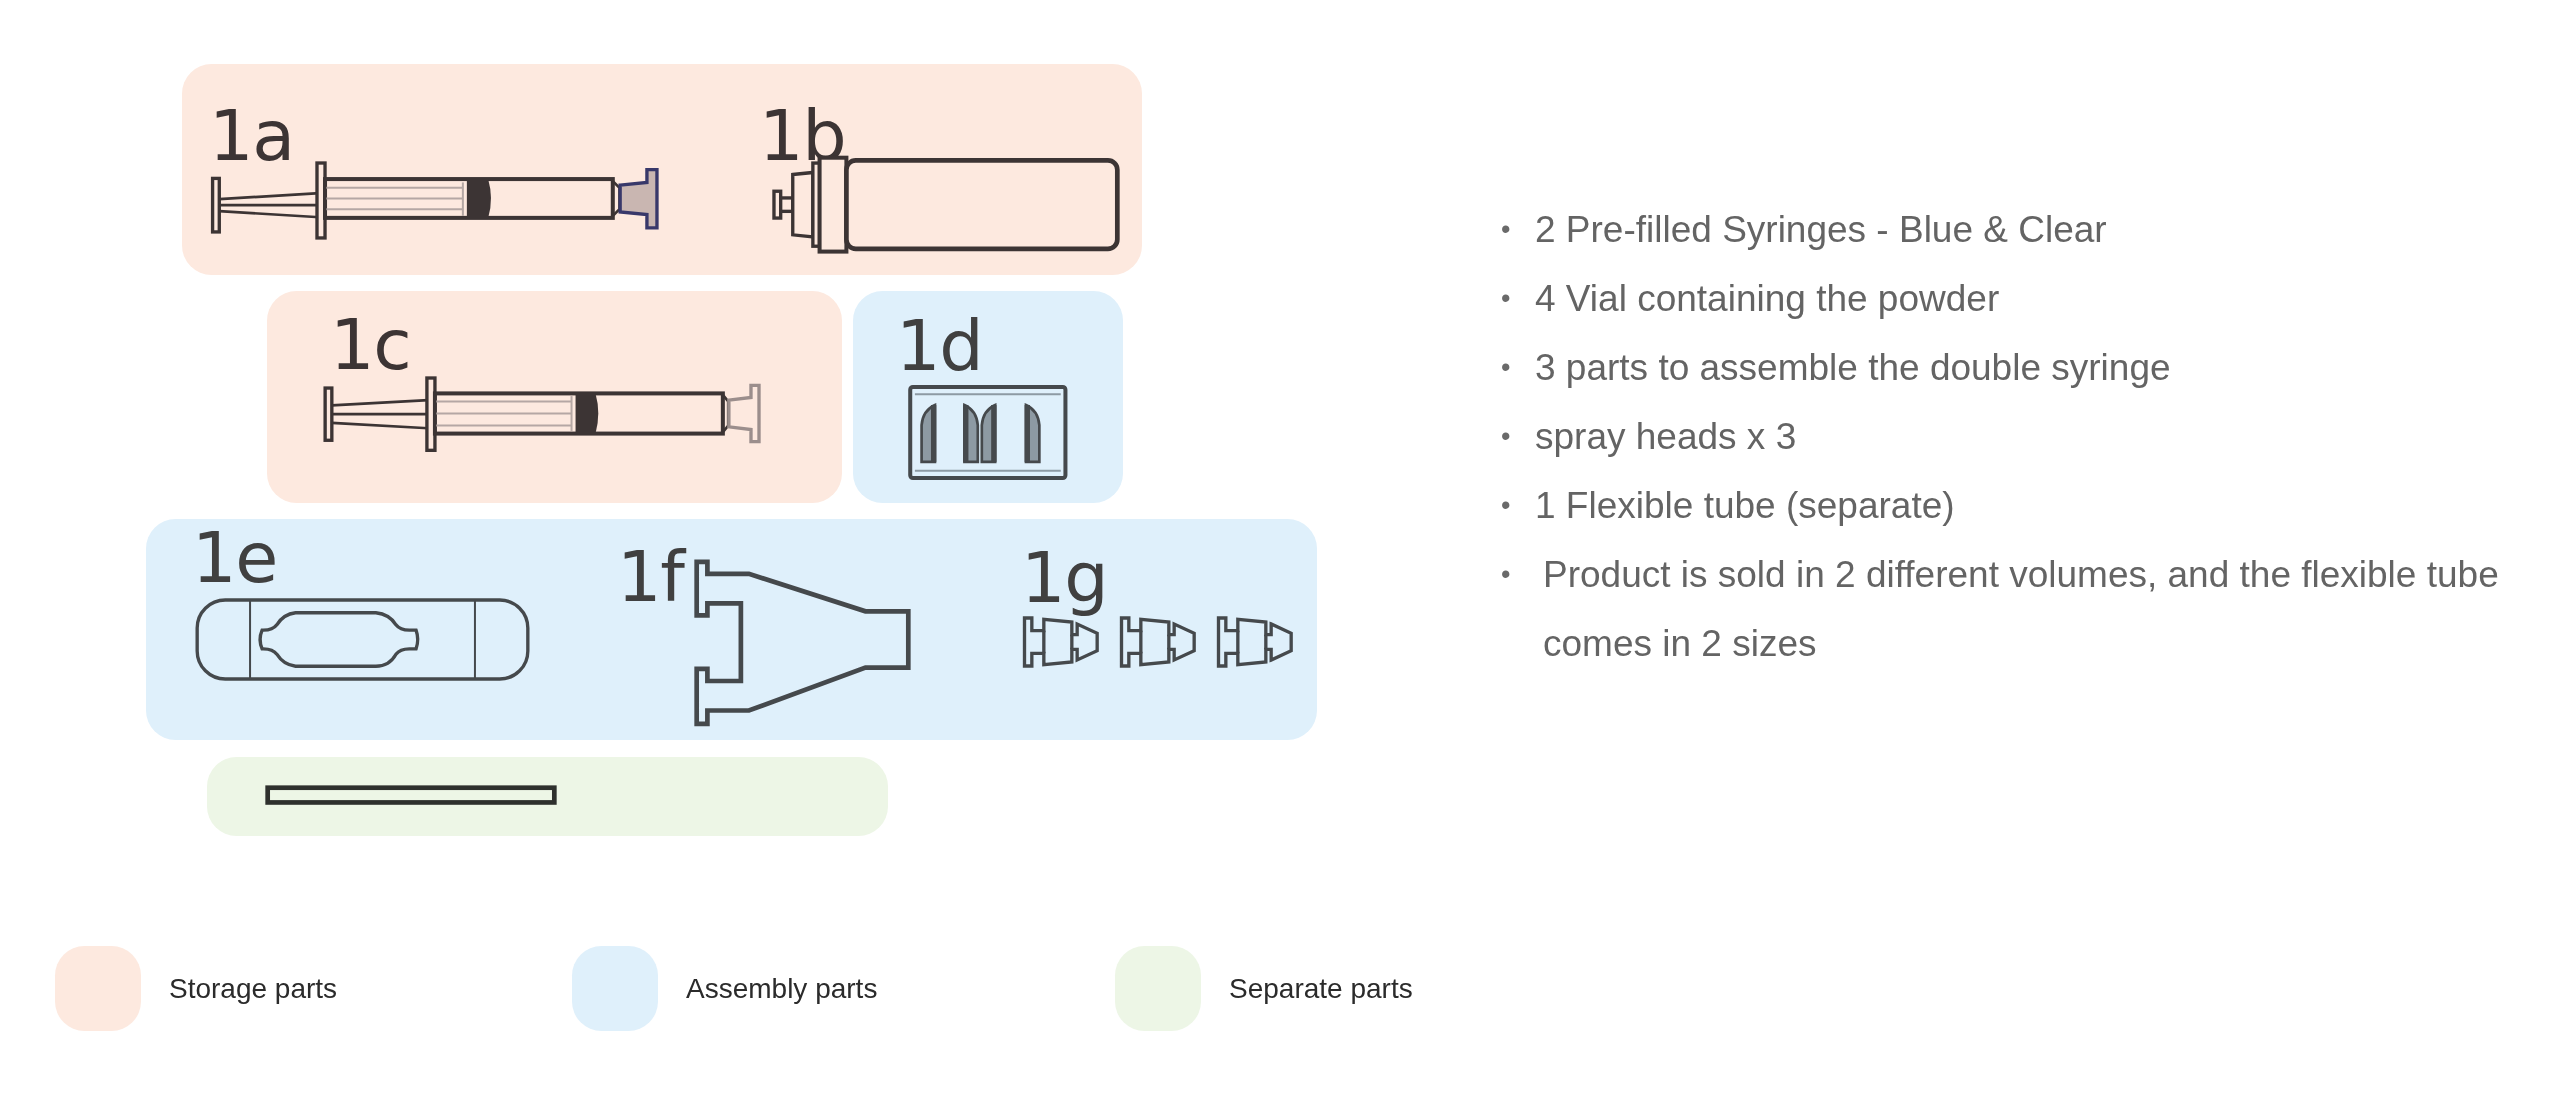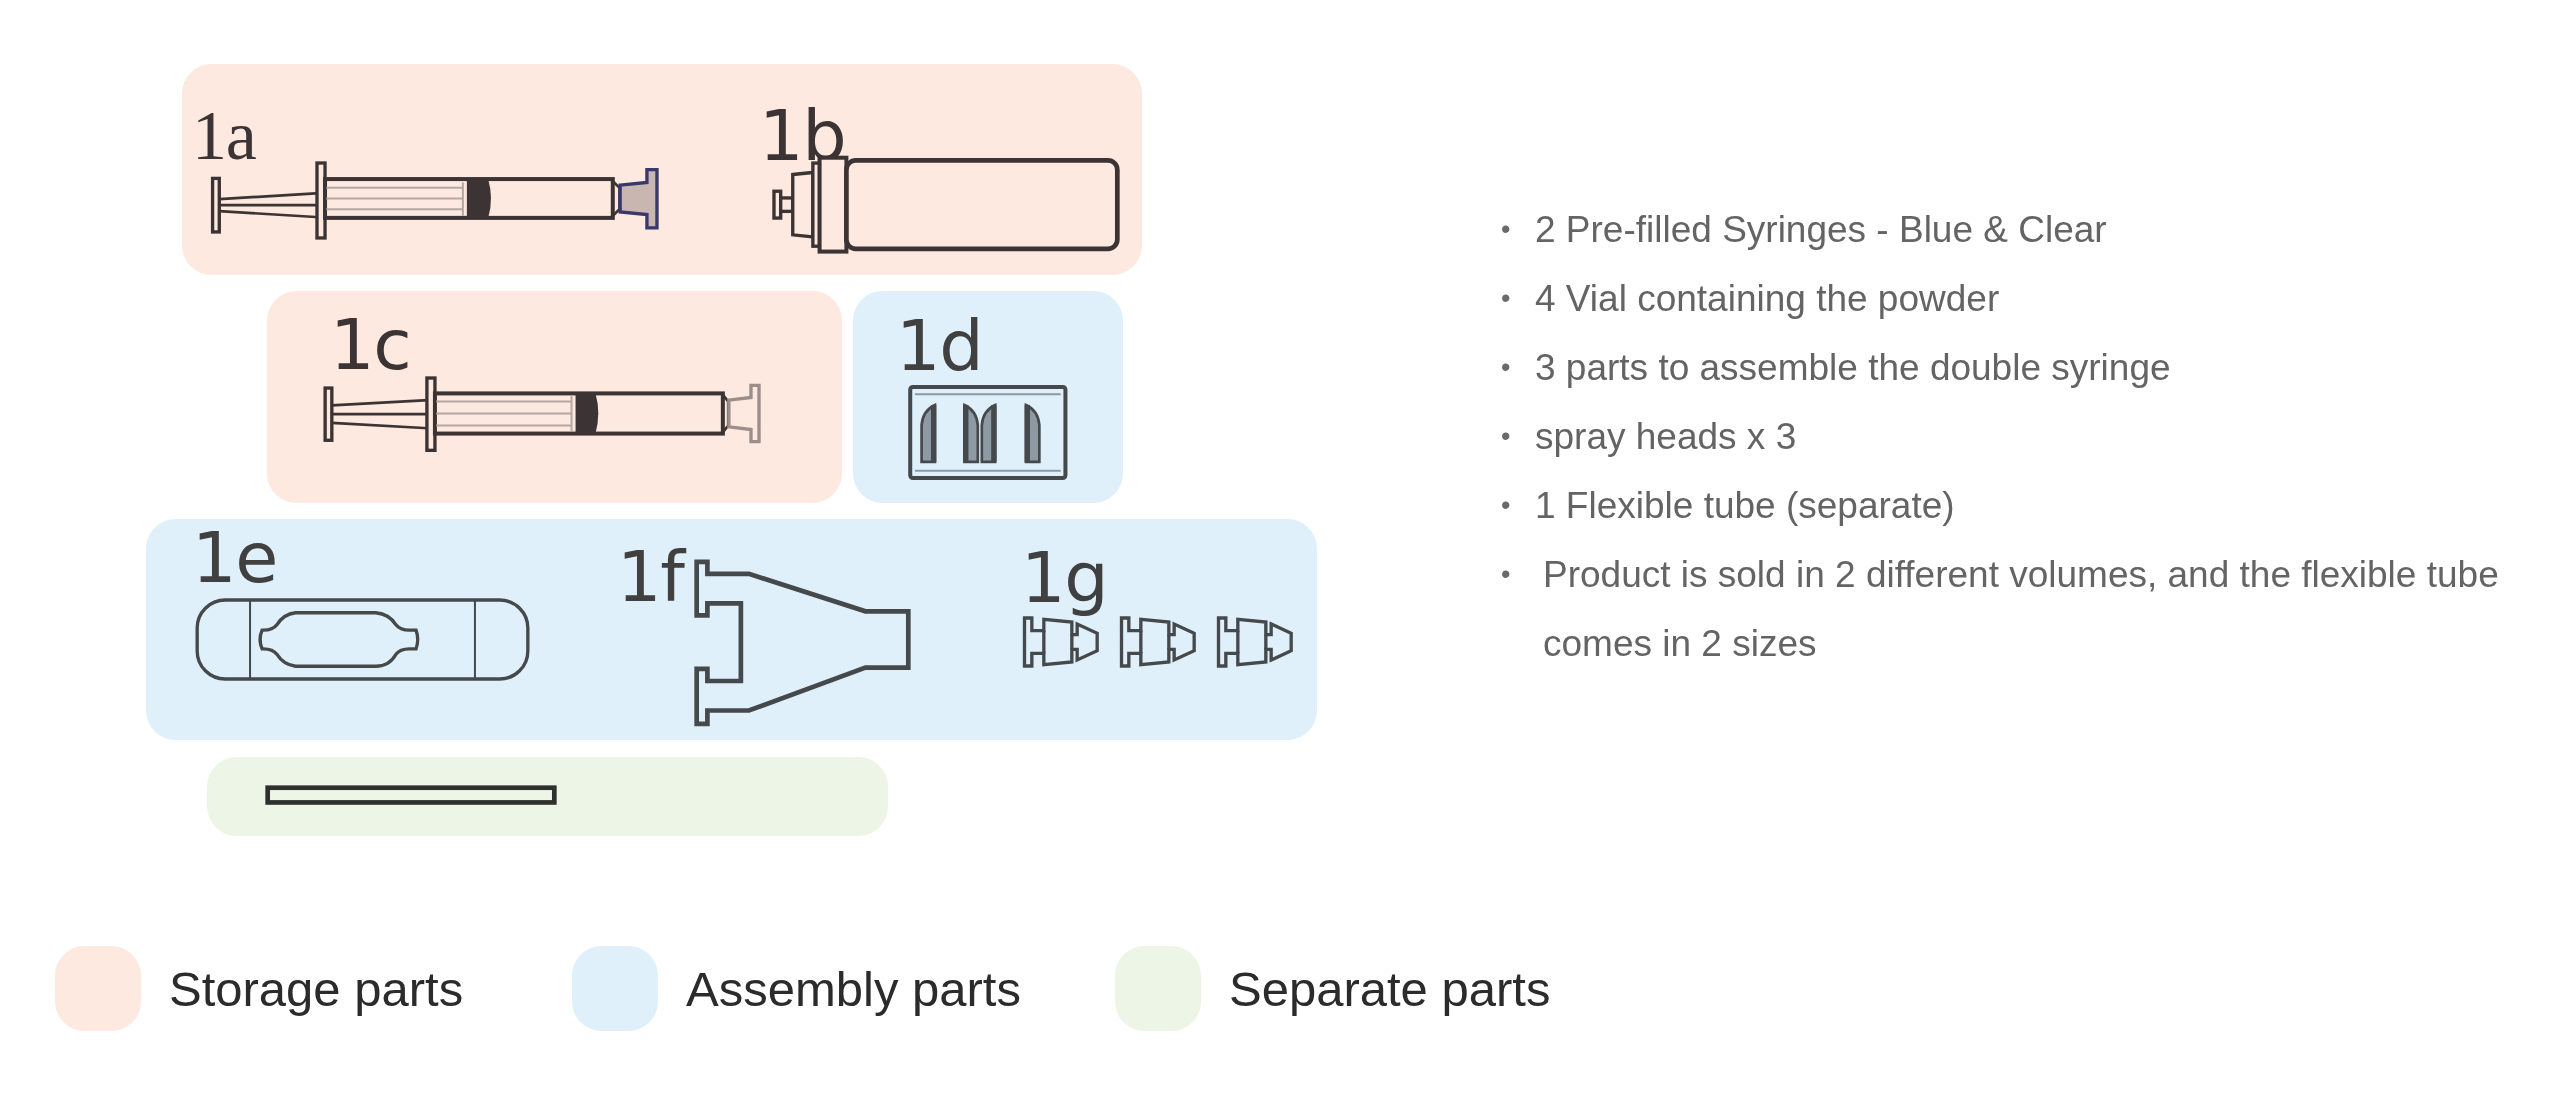--- a/index.html
+++ b/index.html
@@ -11,27 +11,27 @@
   .label { position:absolute; font-family:"DejaVu Sans", sans-serif; font-size:70px; line-height:1; letter-spacing:-1.3px; }
   .label.warm { color:#3c3434; }
   .label.cool { color:#404040; }
   svg.part { position:absolute; overflow:visible; }
   .list { position:absolute; left:1501px; top:195px; width:1047px; margin:0; padding:0; list-style:none; }
   .list li { position:relative; padding-left:34px; font-size:37px; line-height:69px; color:#646464; }
   .list li .dot { position:absolute; left:0; top:0; font-size:27px; color:#6a6a6a; }
   .list li.indent { padding-left:42px; }
   .legend { position:absolute; top:946px; height:85px; display:flex; align-items:center; }
   .swatch { width:86px; height:85px; border-radius:29.5px; }
-  .legend-text { margin-left:28px; font-size:49px; color:#2b2b2b; }
+  .legend-text { margin-left:28px; font-size:28px; color:#2b2b2b; }
 </style>
 </head>
 <body>
 
 <div class="box storage" style="left:182px;top:64px;width:960px;height:211px;"></div>
-<div class="label warm" style="left:192px;top:101px;font-family:Liberation Serif, serif;">1a</div>
+<div class="label warm" style="left:209px;top:101px;">1a</div>
 <svg class="part" style="left:208px;top:161px;" width="483" height="87" viewBox="0 0 720 130">
 
   <rect x="6" y="26" width="10" height="80" fill="#fde9df" stroke="#3c3434" stroke-width="5"></rect>
   <line x1="16" y1="57" x2="166" y2="48" stroke="#3c3434" stroke-width="4"></line>
   <line x1="16" y1="66" x2="166" y2="66" stroke="#3c3434" stroke-width="4"></line>
   <line x1="16" y1="75" x2="166" y2="84" stroke="#3c3434" stroke-width="4"></line>
 
   <rect x="162" y="3" width="12" height="112" fill="#fde9df" stroke="#3c3434" stroke-width="5"></rect>
 
   <rect x="174" y="27" width="430" height="58" fill="#fde9df" stroke="#3c3434" stroke-width="6"></rect>

